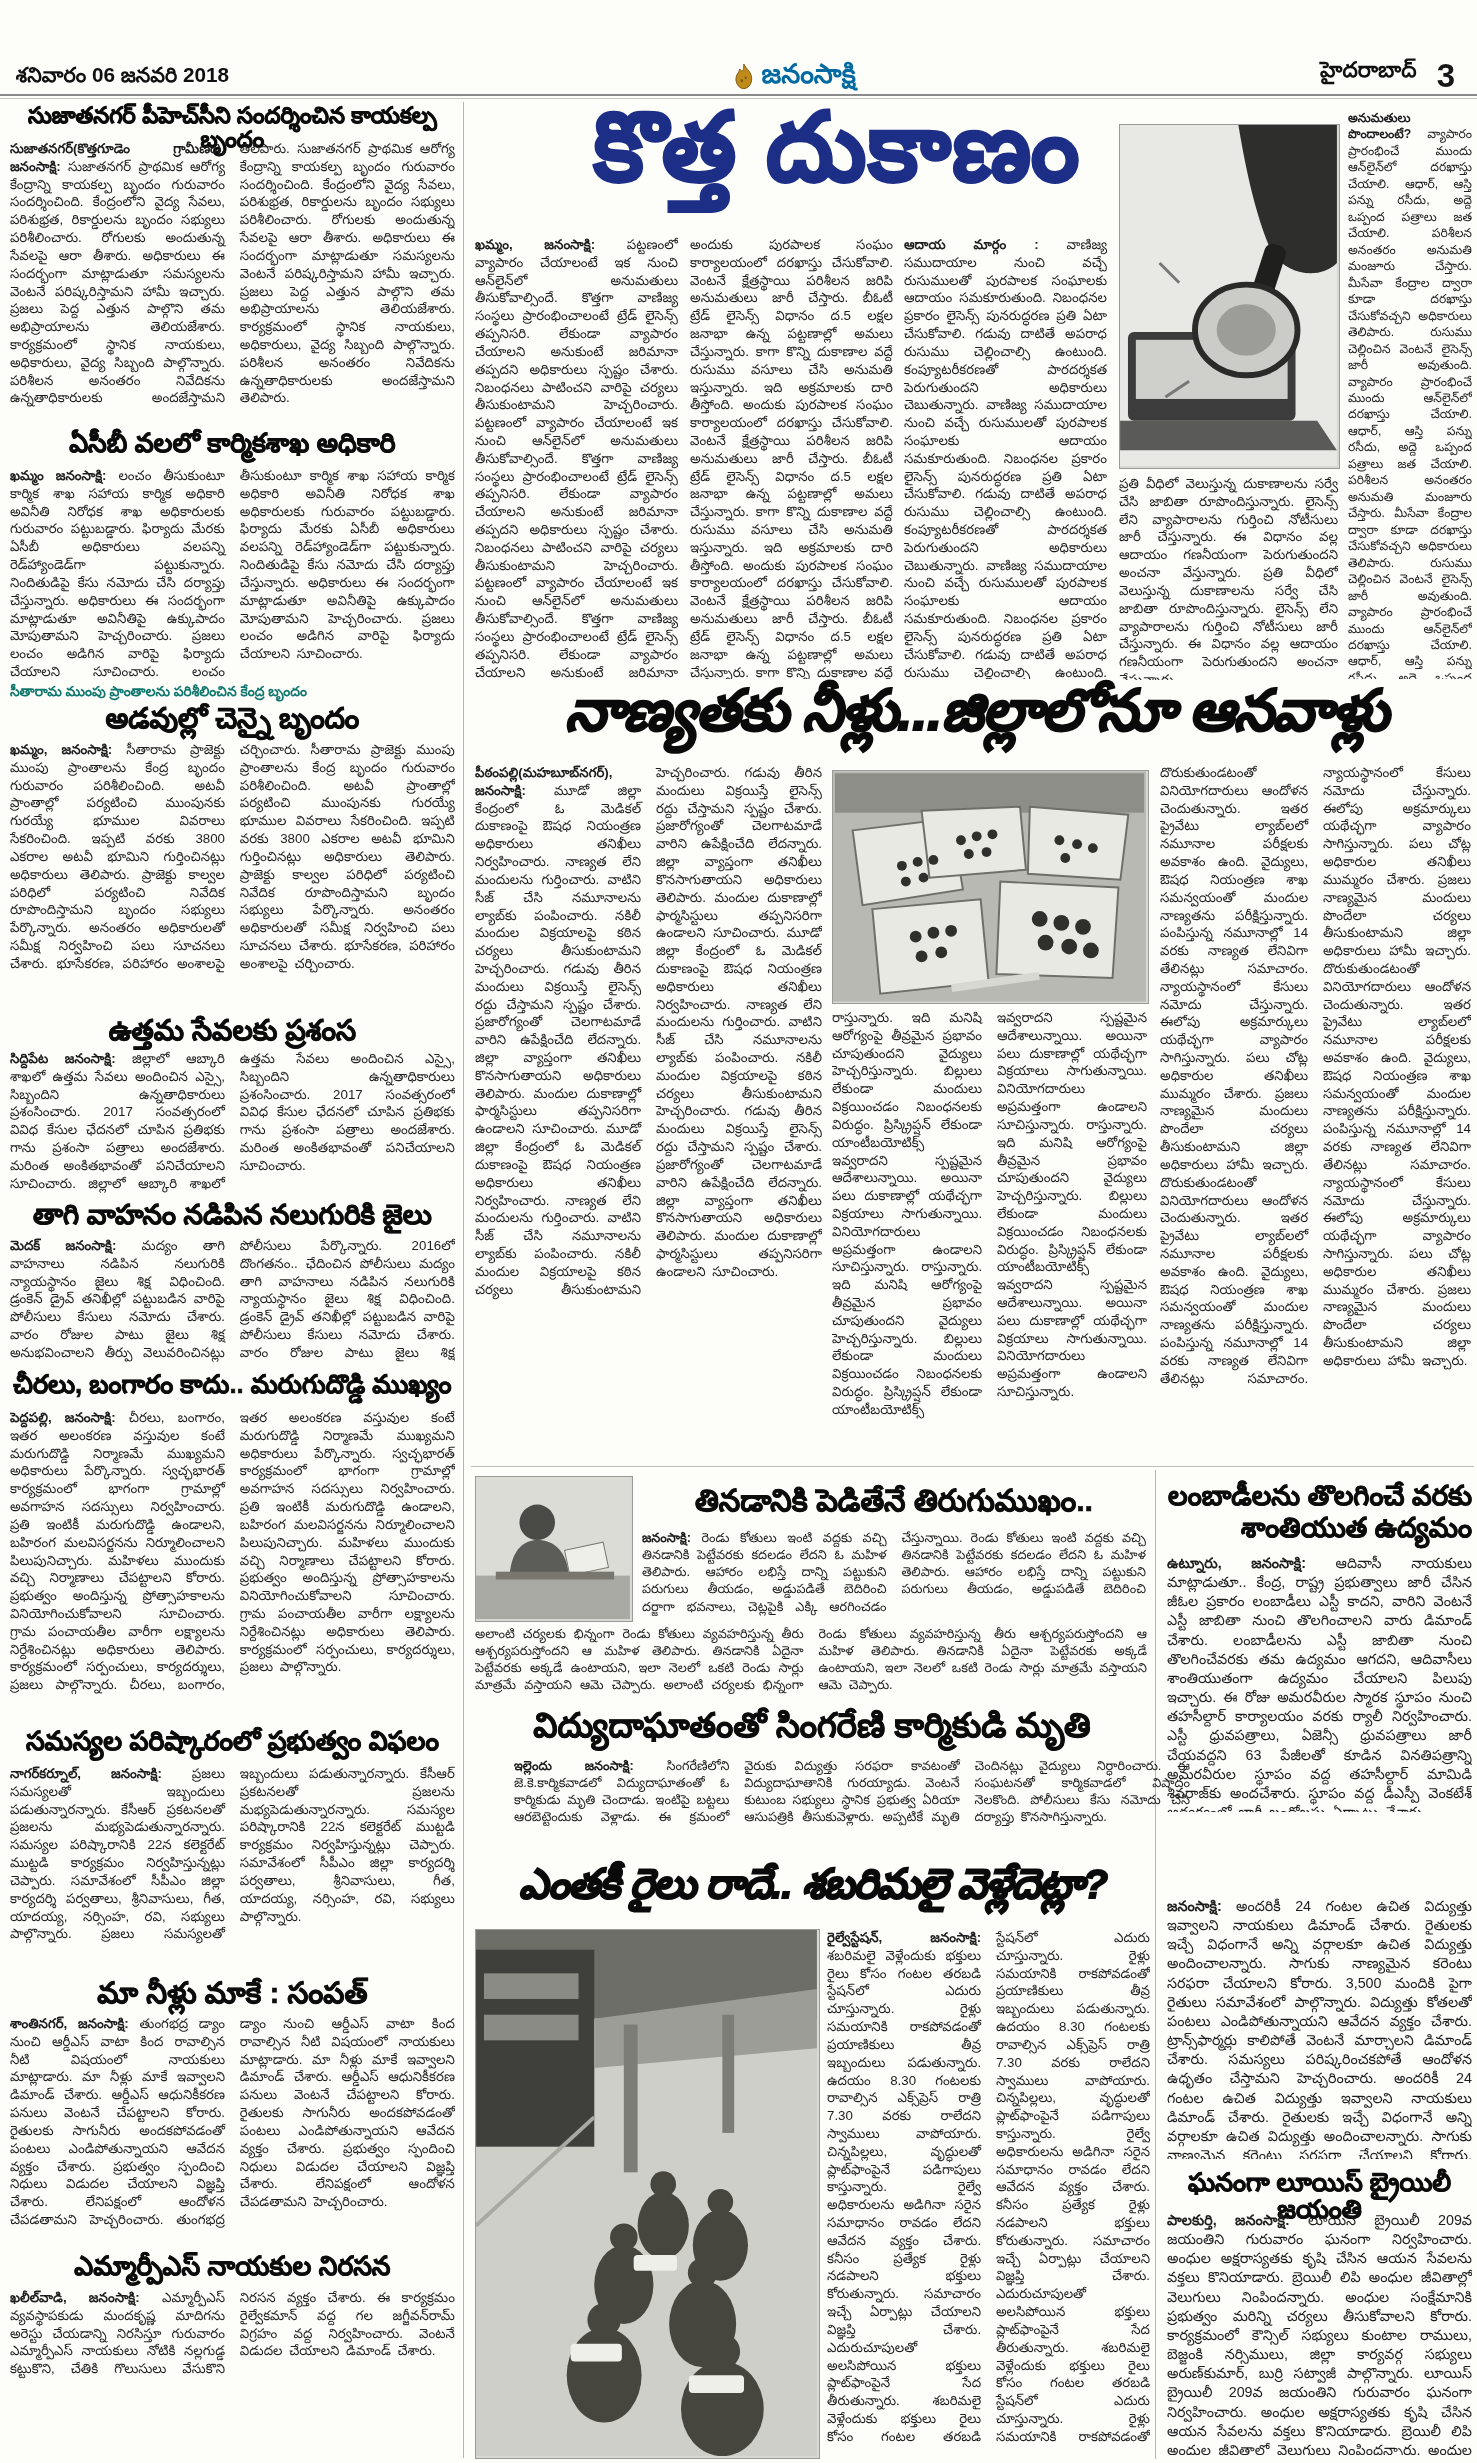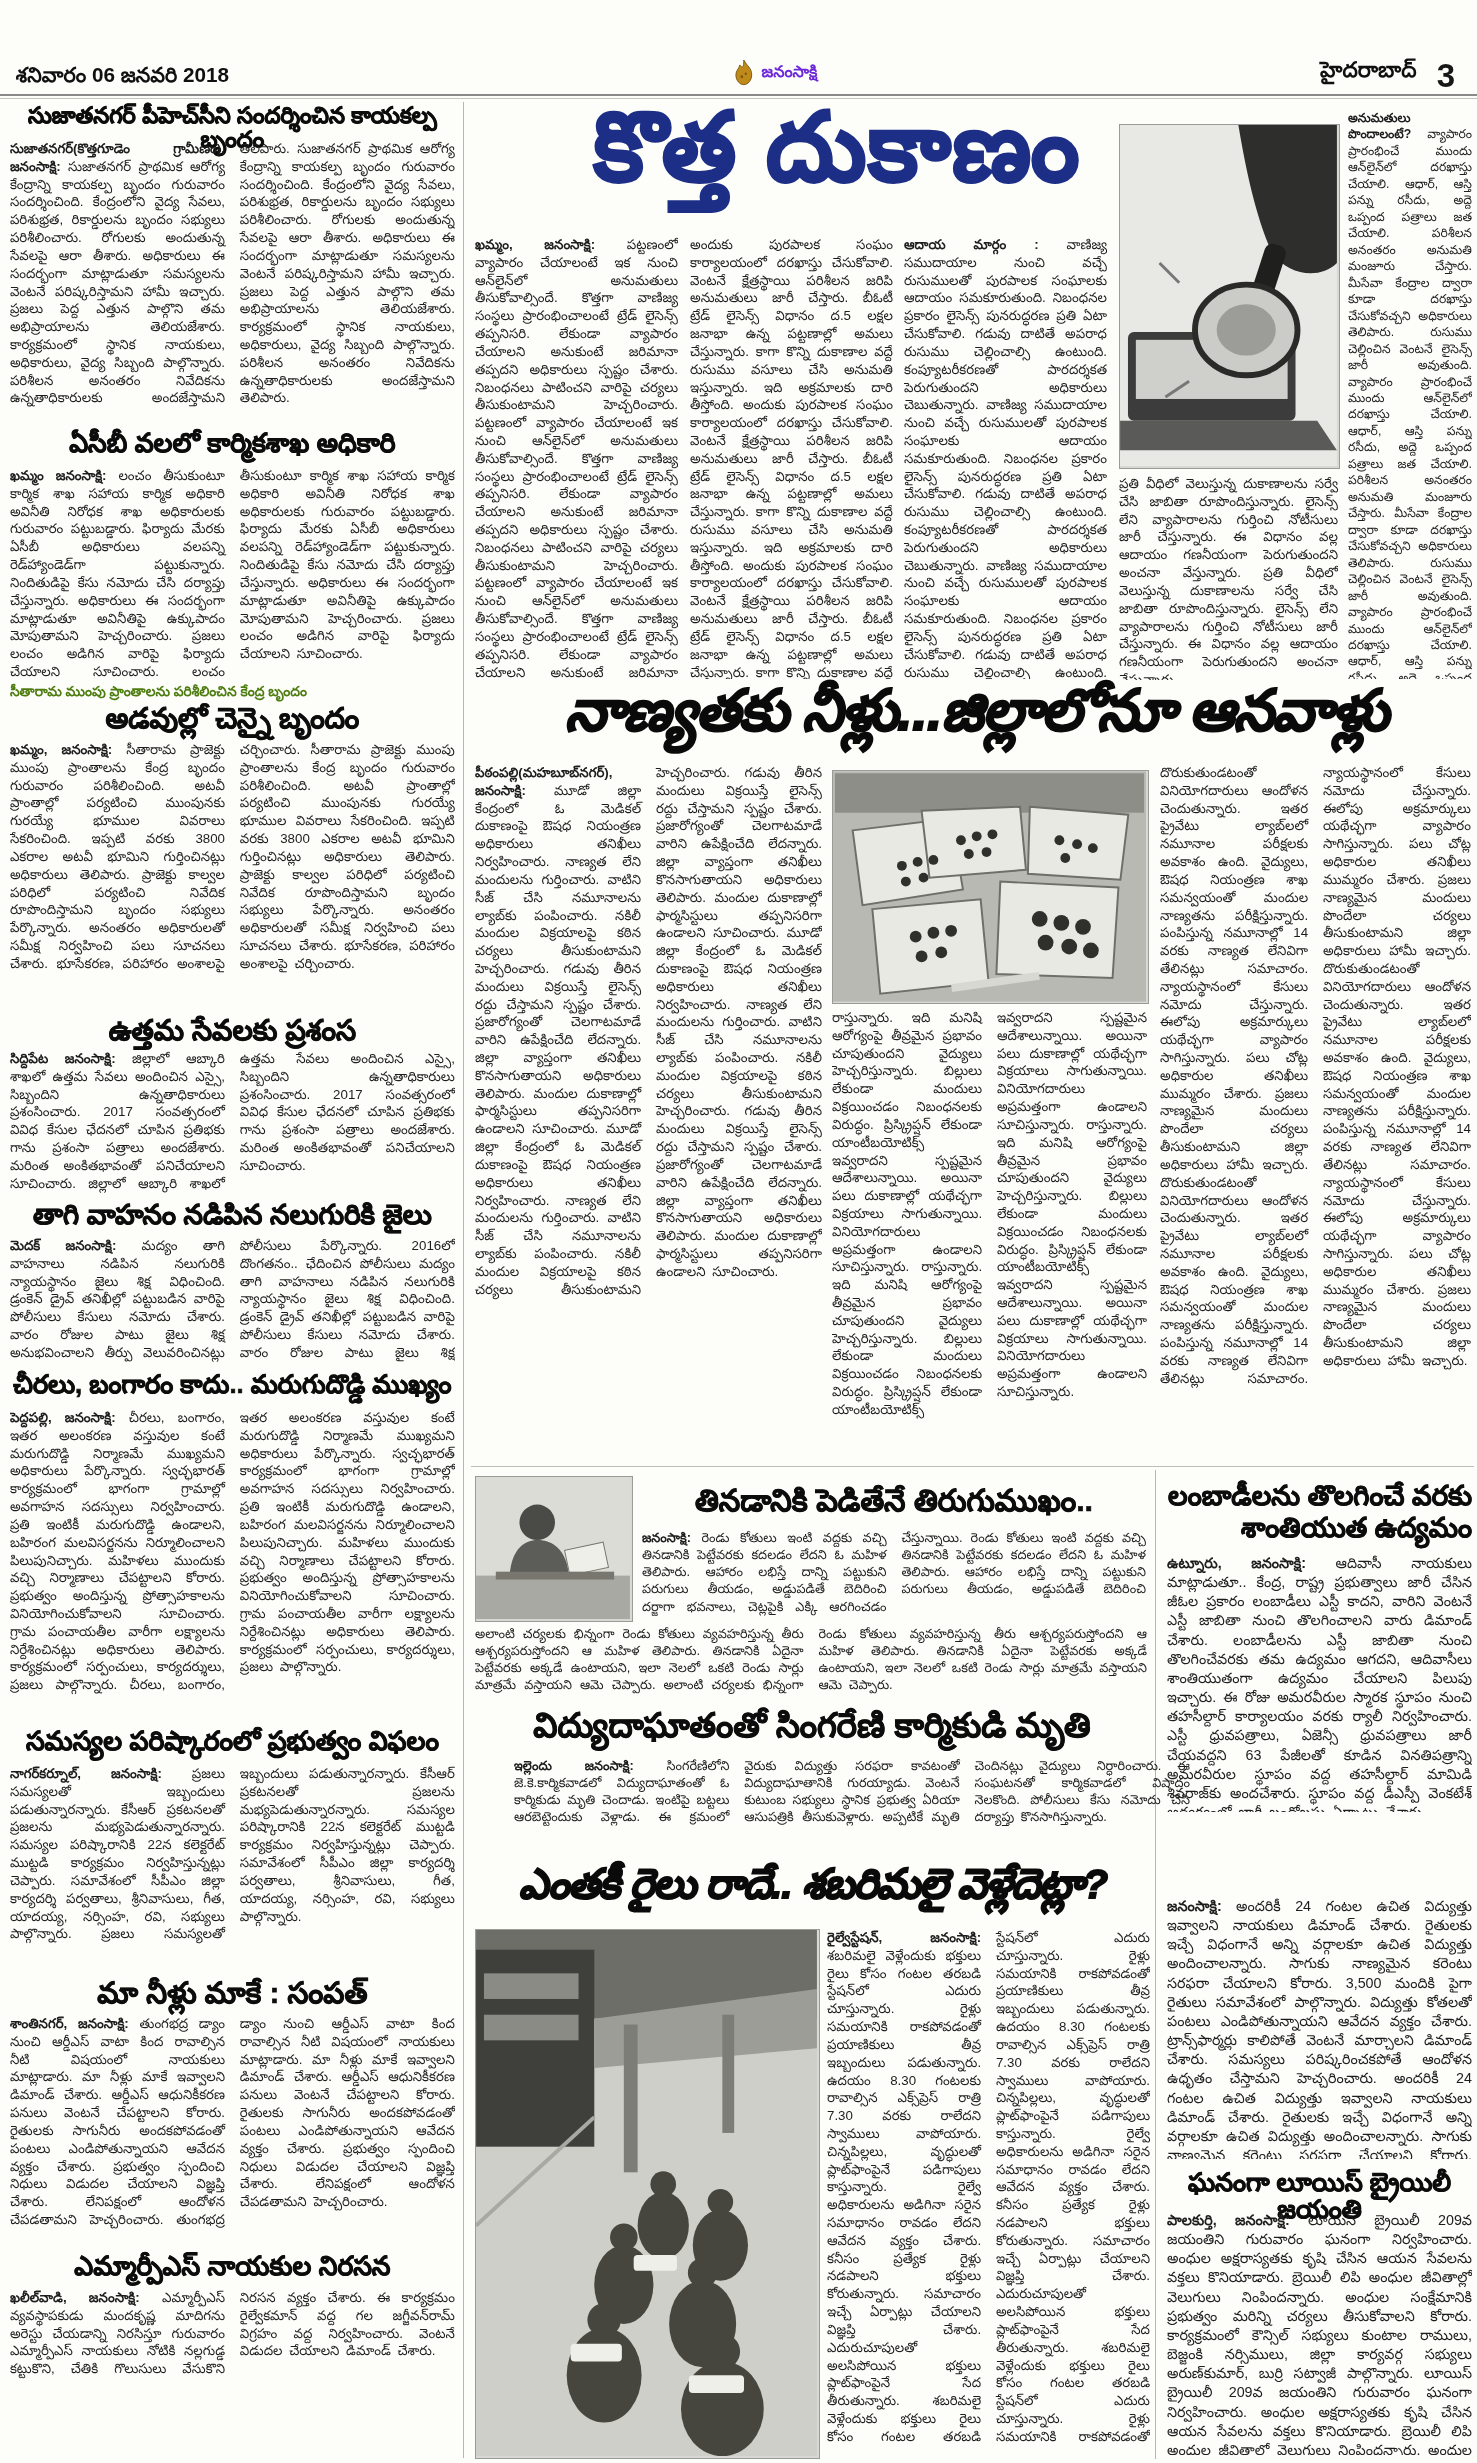--- a/index.html
+++ b/index.html
@@ -3,21 +3,21 @@
 <meta charset="utf-8">
 <style>
   html,body{margin:0;padding:0;background:#e9e9e6;}
   #paper{position:relative;width:1478px;height:2464px;margin:0 auto;background:#fdfdfa;
          font-family:"Liberation Sans","DejaVu Sans",sans-serif;color:#171717;overflow:hidden;}
   .abs{position:absolute;}
   .rule-h{position:absolute;background:#8a8a8a;height:2px;}
   .rule-v{position:absolute;background:#b5b5b2;width:1px;}
   .hl{font-weight:bold;color:#0d0d0d;text-align:center;line-height:1.05;
       -webkit-text-stroke:0.6px #0d0d0d;}
-  .kicker{font-weight:bold;text-align:left;color:#4d7c0f;}
+  .kicker{font-weight:bold;text-align:left;color:#0f766e;}
   .body-t{font-size:13.3px;line-height:1.34;text-align:justify;word-spacing:3px;
           color:#1d1d1d;overflow:hidden;}
   .cols2{column-count:2;column-gap:14.8px;}
   .cols3{column-count:3;column-gap:14.8px;}
   .dl{font-weight:bold;}
   .mainhl{font-weight:900;color:#1c2e86;-webkit-text-stroke:2.5px #1c2e86;
           letter-spacing:2px;text-align:center;line-height:1;}
   .bighl{font-weight:900;color:#0a0a0a;-webkit-text-stroke:1.8px #0a0a0a;
          text-align:center;line-height:1;letter-spacing:-1px;font-style:italic;}
   .photo{background:#d8d8d4;border:1px solid #9a9a97;}
@@ -30,21 +30,21 @@
 
 <div id="paper">
 
   <div class="abs hdr-txt" style="left:15.8px;top:63px;font-size:20.7px;">శనివారం 06 జనవరి  2018</div>
   <div class="abs" style="left:731px;top:59px;display:flex;align-items:center;gap:4.9px;">
     <svg width="25.6" height="29.6" viewBox="0 0 26 30">
       <path d="M13 1 C16 7 21 9 21 16 C21 22 17 26 13 26 C9 26 5 22 5 16 C5 12 8 10 9 6 C11 9 13 10 13 1Z" fill="#c08a1a" stroke="#7a5a10" stroke-width="1"></path>
       <circle cx="11" cy="18" r="1.4" fill="#7a5a10"></circle>
         <circle cx="15" cy="15" r="1.2" fill="#7a5a10"></circle>
     </svg>
-    <span class="hdr-txt" style="font-size:16px;color:#6d28d9;">జనంసాక్షి</span>
+    <span class="hdr-txt" style="font-size:27px;color:#0369a1;">జనంసాక్షి</span>
   </div>
   <div class="abs" style="right:23px;top:57px;display:flex;gap:20px;">
     <span class="hdr-txt" style="font-size:21.7px;">హైదరాబాద్</span>
     <span class="pgnum">3</span>
   </div>
   <div class="rule-h" style="left:0;top:94px;width:1478px;"></div>
   <div class="rule-h" style="left:0;top:98px;width:1478px;height:1px;background:#c4c4c0;"></div>
 
   <div class="rule-v" style="left:463px;top:102px;height:2356px;"></div>
 

